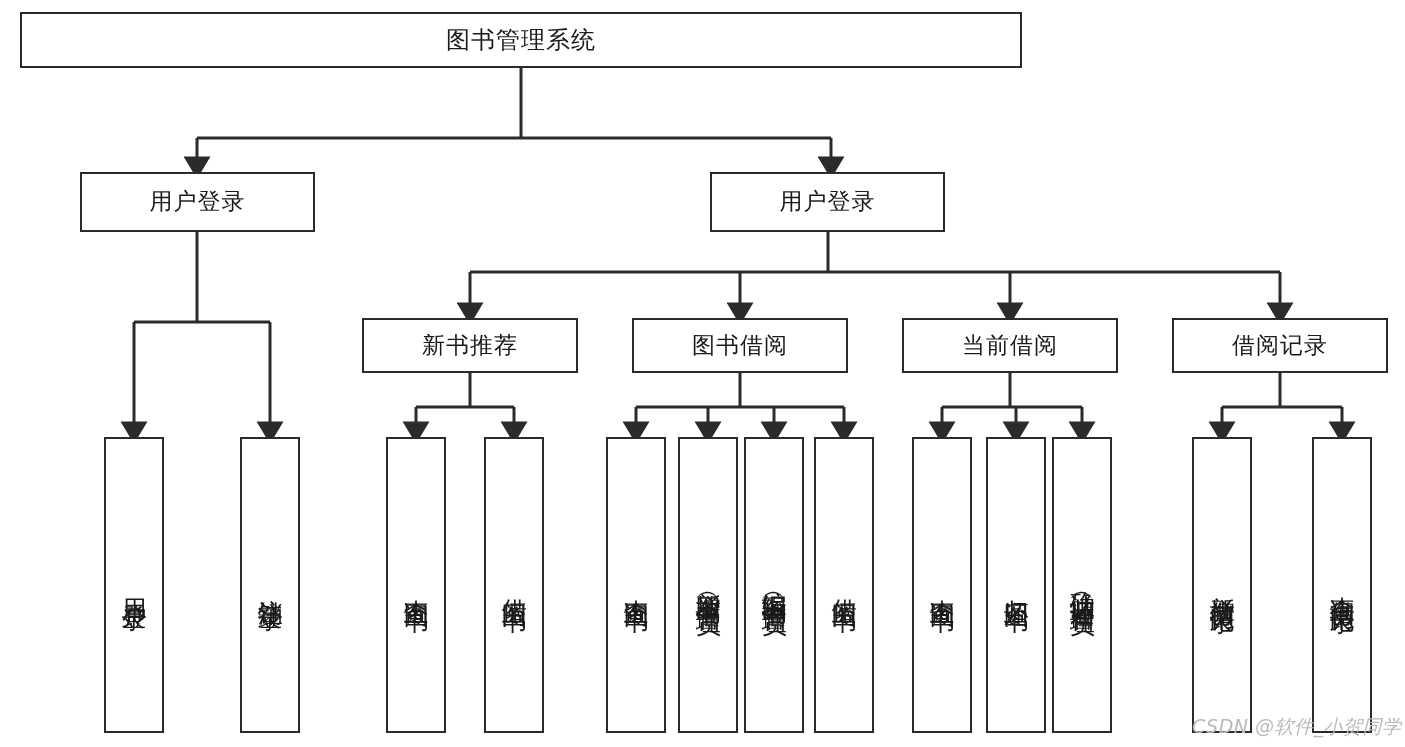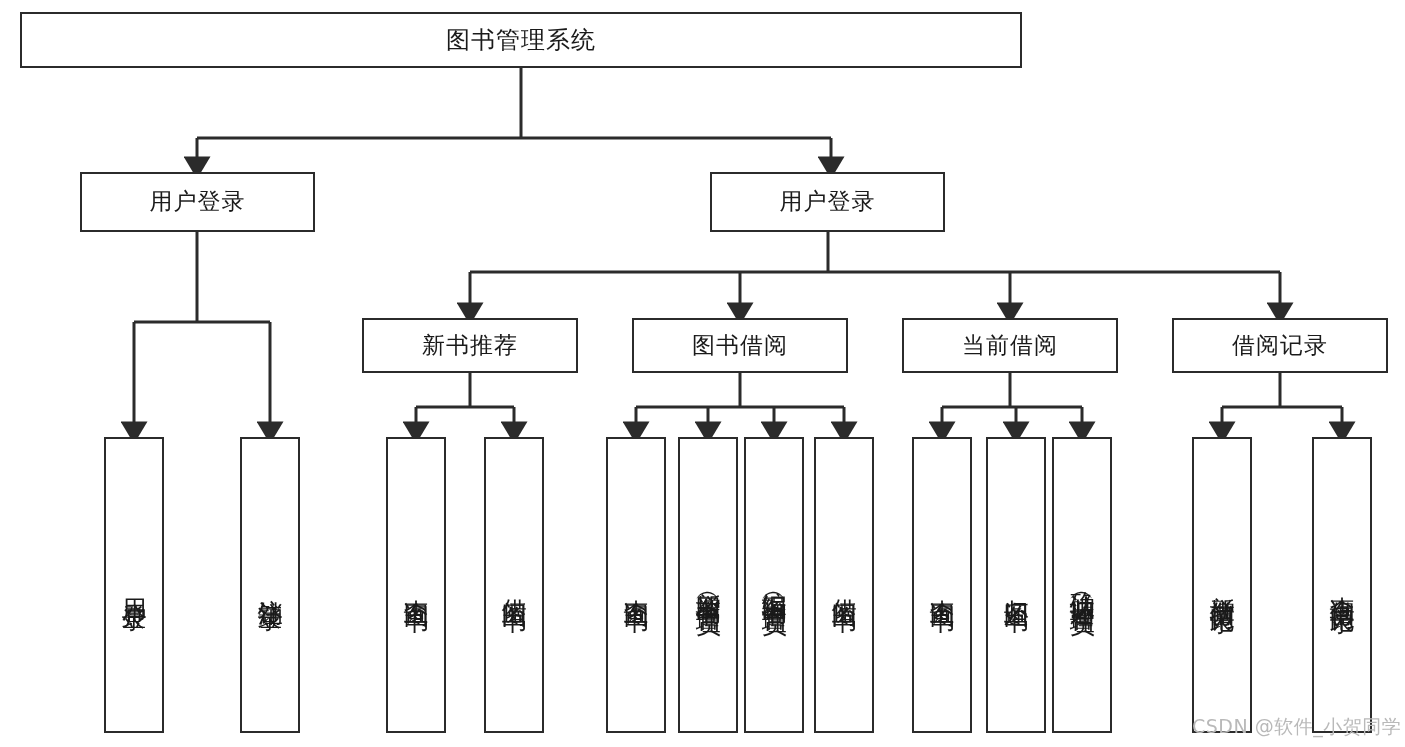--- a/index.html
+++ b/index.html
@@ -40,20 +40,21 @@
     letter-spacing:3px;
     white-space:nowrap;
     color:#1a1a1a;
   }
   .watermark{
     position:absolute;
     font-size:19px;
     color:#b9b9b9;
     white-space:nowrap;
     letter-spacing:0.5px;
+    font-style:italic;
   }
 </style>
 </head>
 <body>
 
 <div id="stage">
 
   <svg id="wires" viewBox="0 0 1405 747" xmlns="http://www.w3.org/2000/svg">
     <defs>
       <marker id="arr" markerWidth="9" markerHeight="9" refX="1.2" refY="4.5" orient="auto" markerUnits="strokeWidth">

